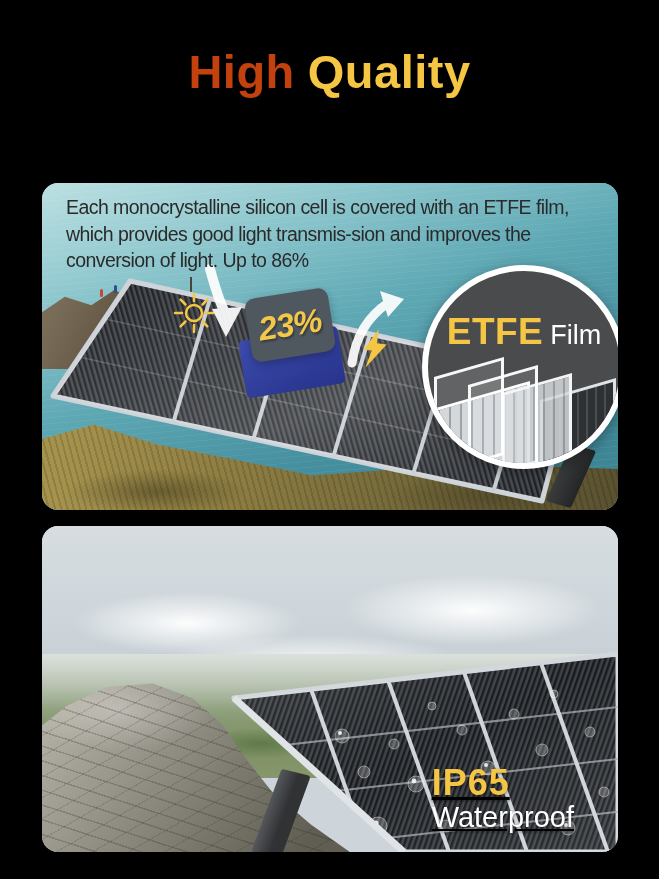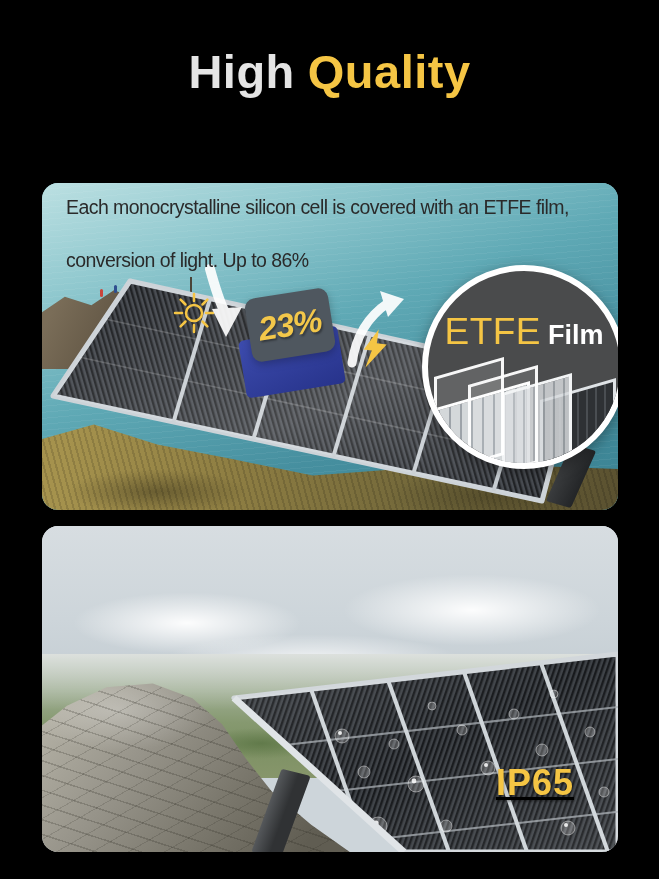--- a/index.html
+++ b/index.html
@@ -1,21 +1,21 @@
 <!DOCTYPE html>
 <html style="--accent: #F5C544; --page-bg: #000000; --card-text: #2a2a2a; --badge-yellow: #F3C74A;"><head>
 <meta charset="utf-8">
 <style>
   html,body{margin:0;padding:0;background:#000;}
   .page{position:relative;width:659px;height:879px;background:var(--page-bg,#000);overflow:hidden;
         font-family:"Liberation Sans","DejaVu Sans",sans-serif;}
   
   .title{position:absolute;top:44px;left:0;right:0;text-align:center;font-size:47px;font-weight:800;
          letter-spacing:.5px;margin:0;line-height:1.2;}
-  .t-white{color:#e5e5e5;}
+  .t-white{color:#c2410c;}
   .t-yellow{color:var(--accent,#F5C544);margin-left:13px;}
   
   .card{position:absolute;left:42px;width:576px;border-radius:16px;overflow:hidden;}
   .card1{top:183px;height:327px;background:#7fbcc4;}
   .card2{top:526px;height:326px;background:#cdd5da;}
   .card-text{position:absolute;left:24px;top:11px;z-index:40;margin:0;color:var(--card-text,#2a2a2a);
              font-size:19.5px;line-height:26.5px;font-weight:500;letter-spacing:-0.55px;}
   .tline{white-space:pre;}
   
   .sea{position:absolute;inset:0;z-index:0;
@@ -53,22 +53,22 @@
             transform:rotate(-9deg);background:linear-gradient(160deg,#3d4cae,#27338b);}
   .badge23{position:absolute;left:206px;top:110px;width:84px;height:64px;z-index:11;border-radius:10px;
            transform:rotate(-9deg);background:#4f575f;box-shadow:0 3px 8px rgba(0,0,0,.25);
            display:flex;align-items:center;justify-content:center;}
   .badge23 span{font-size:33px;font-weight:800;font-style:italic;color:var(--badge-yellow,#F3C74A);
                 text-shadow:1px 2px 2px rgba(0,0,0,.35);letter-spacing:-1px;}
   .etfe-circle{position:absolute;left:380px;top:82px;width:192px;height:192px;z-index:20;
                border:6px solid #ffffff;border-radius:50%;background:#4a4b4c;overflow:hidden;
                box-shadow:0 4px 14px rgba(0,0,0,.35);}
   .etfe-row{position:absolute;top:40px;left:0;right:0;text-align:center;white-space:nowrap;}
-  .etfe-big{font-size:37px;font-weight:400;color:var(--accent,#F5C544);letter-spacing:.5px;}
-  .etfe-small{font-size:27px;font-weight:700;color:#ffffff;margin-left:7px;}
+  .etfe-big{font-size:37px;font-weight:700;color:var(--accent,#F5C544);letter-spacing:.5px;}
+  .etfe-small{font-size:27px;font-weight:400;color:#ffffff;margin-left:7px;}
   .film{position:absolute;border:3px solid rgba(255,255,255,.95);background:rgba(245,248,250,.14);
         transform:skewY(-16deg);}
   .film-base{left:-24px;top:128px;width:120px;height:110px;border:3px solid #ffffff;
         background:repeating-linear-gradient(90deg,#cfd3d6 0 9px,#8f969c 9px 11px);}
   .s4{left:112px;top:118px;width:70px;height:92px;border-color:#dfe3e6;
       background:repeating-linear-gradient(90deg,#2e3134 0 7px,#4a4e52 7px 9px);}
   .s3{left:74px;top:112px;width:64px;height:92px;border-color:#f2f4f5;
       background:repeating-linear-gradient(90deg,rgba(215,218,221,.85) 0 8px,rgba(166,172,177,.85) 8px 10px);}
   .s2{left:40px;top:104px;width:64px;height:92px;}
   .s1{left:6px;top:96px;width:64px;height:92px;}
@@ -188,21 +188,21 @@
       <div class="film film-base"></div>
       <div class="film s4"></div>
       <div class="film s3"></div>
       <div class="film s2"></div>
       <div class="film s1"></div>
       <div class="etfe-row"><span class="etfe-big">ETFE</span><span class="etfe-small">Film</span></div>
     </div>
 
     <p class="card-text">
       <span class="tline">Each monocrystalline silicon cell is covered with an ETFE film,</span><br>
-      <br>
+      <span class="tline">which provides good light transmis-sion and improves the</span><br>
       <span class="tline">conversion of light. Up to 86%</span>
     </p>
   </section>
 
   <section class="card card2">
     <div class="sky">
       <div class="cloud c1"></div>
       <div class="cloud c2"></div>
       <div class="cloud c3"></div>
     </div>
@@ -259,17 +259,18 @@
             <circle cx="444" cy="239" r="2"></circle>
           <circle cx="524" cy="299" r="2"></circle>
             <circle cx="334" cy="297" r="2.6"></circle>
         </g>
       </g>
       <line x1="192" y1="172" x2="362" y2="326" stroke="#e0e4e7" stroke-width="7"></line>
     </svg>
 
     <div class="ip65-label">
       <div class="ip65">IP65</div>
+      <div class="waterproof">Waterproof</div>
     </div>
 
   </section>
 
 </div>
 
 </body></html>

